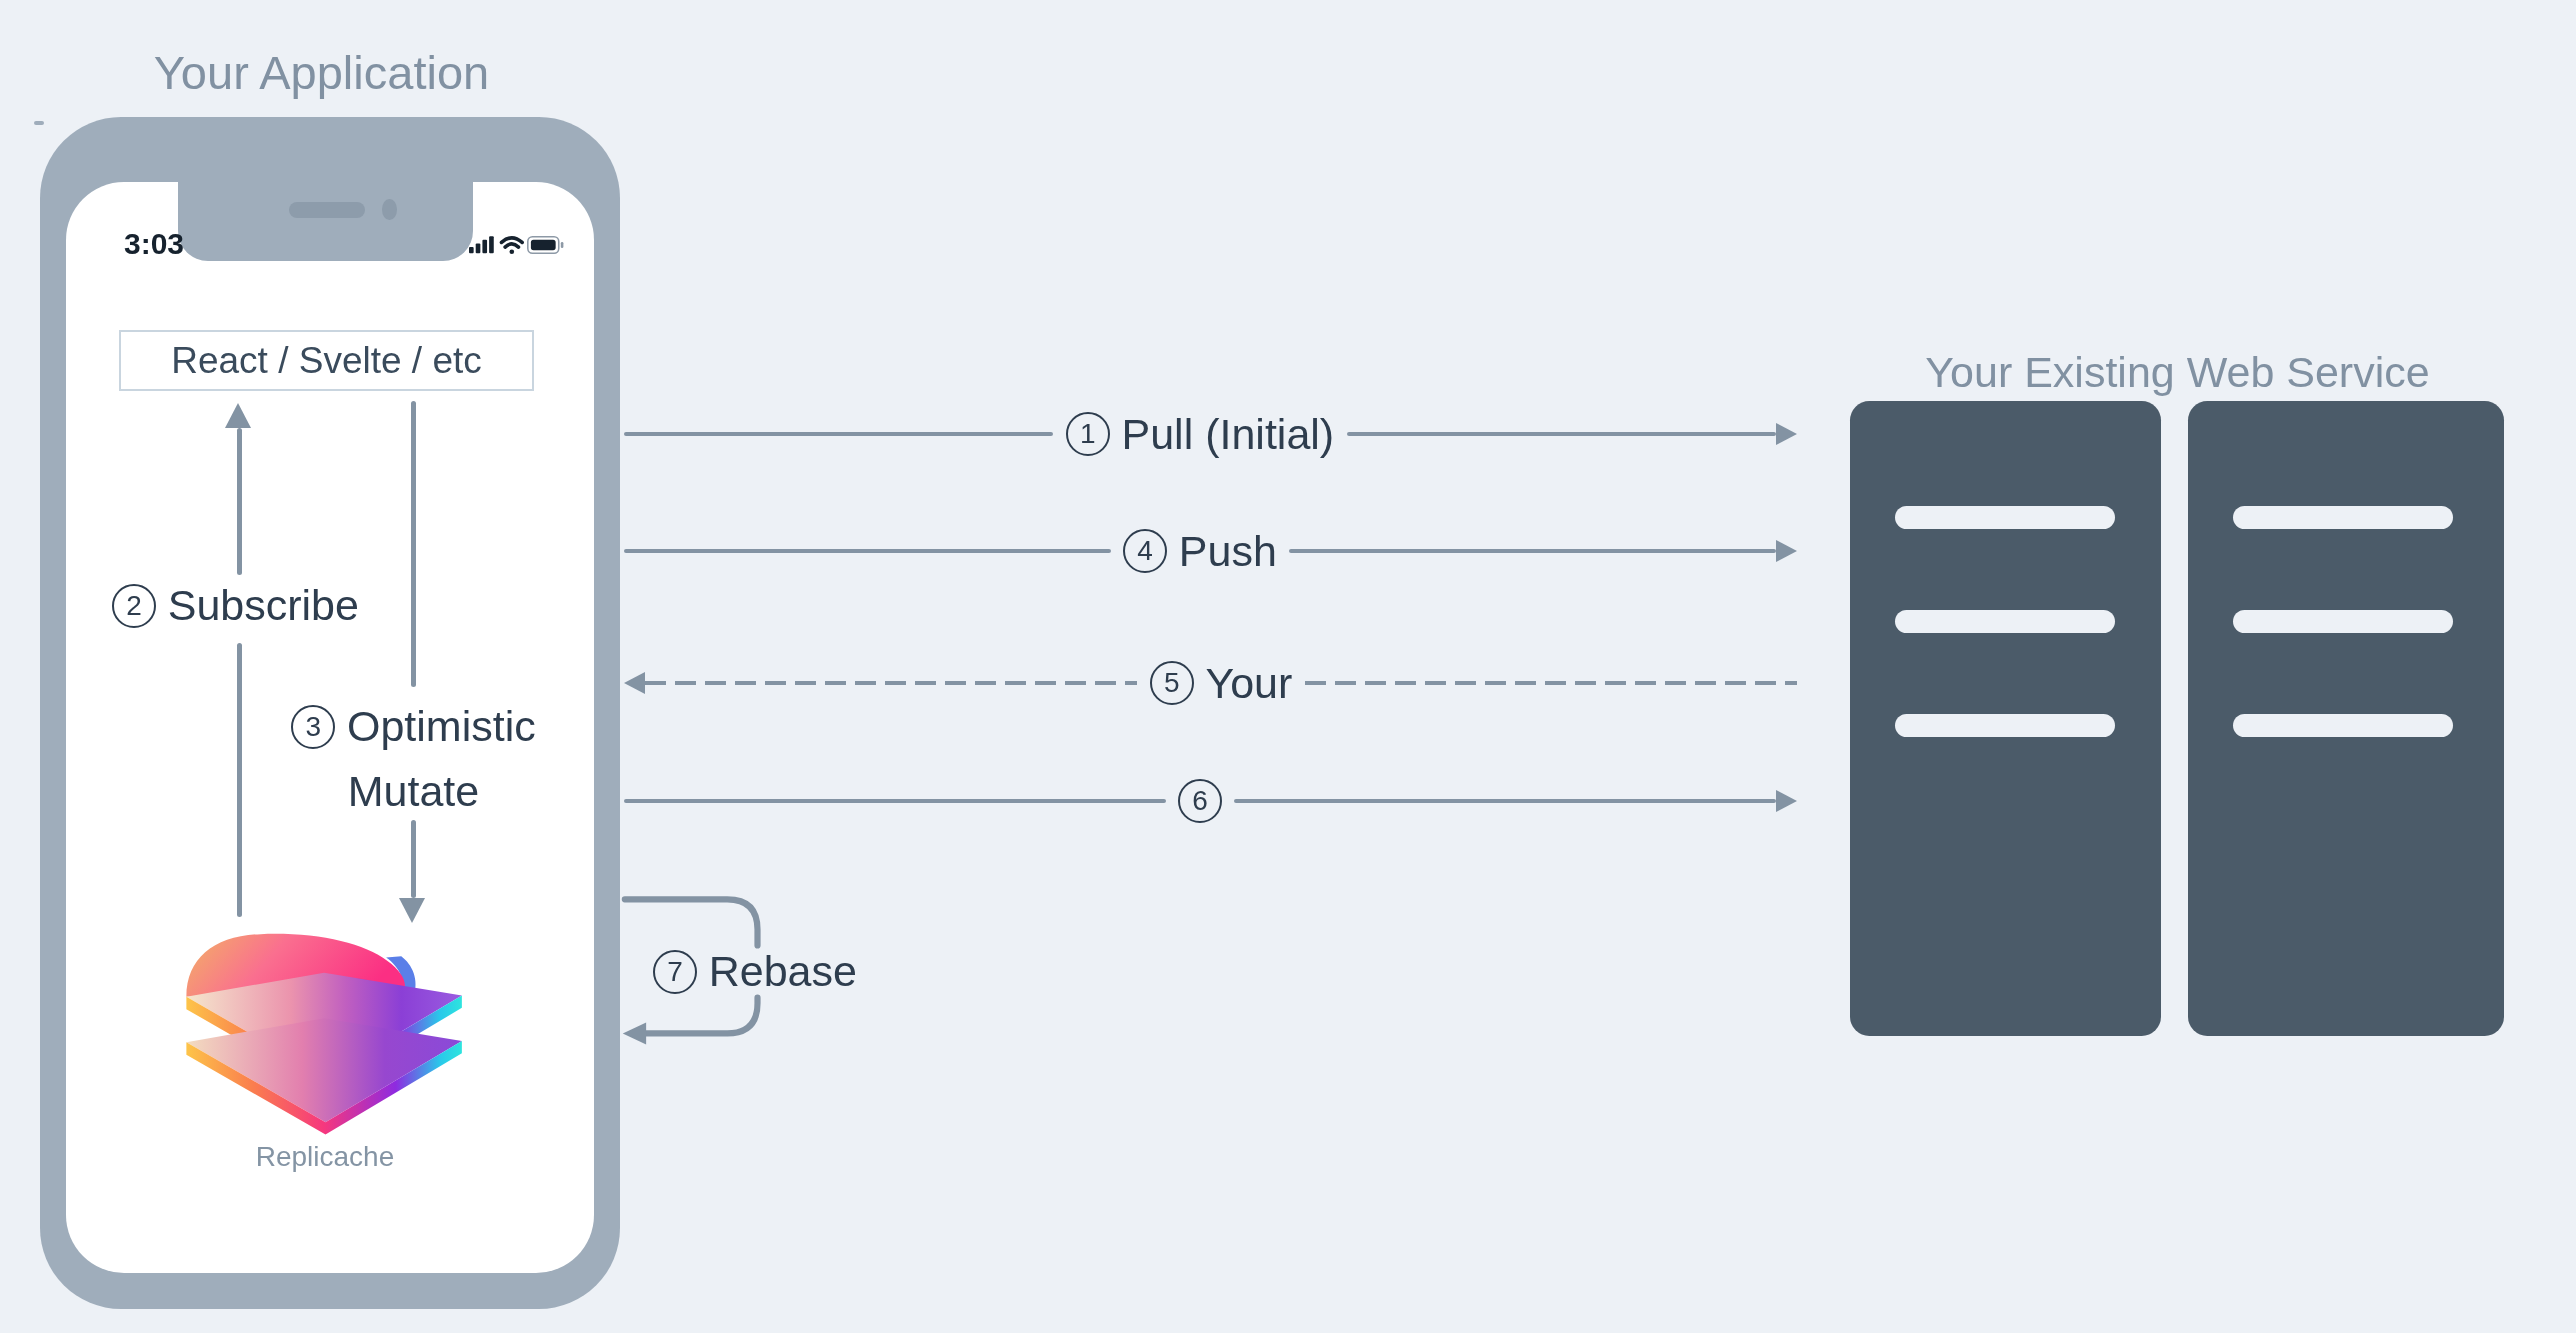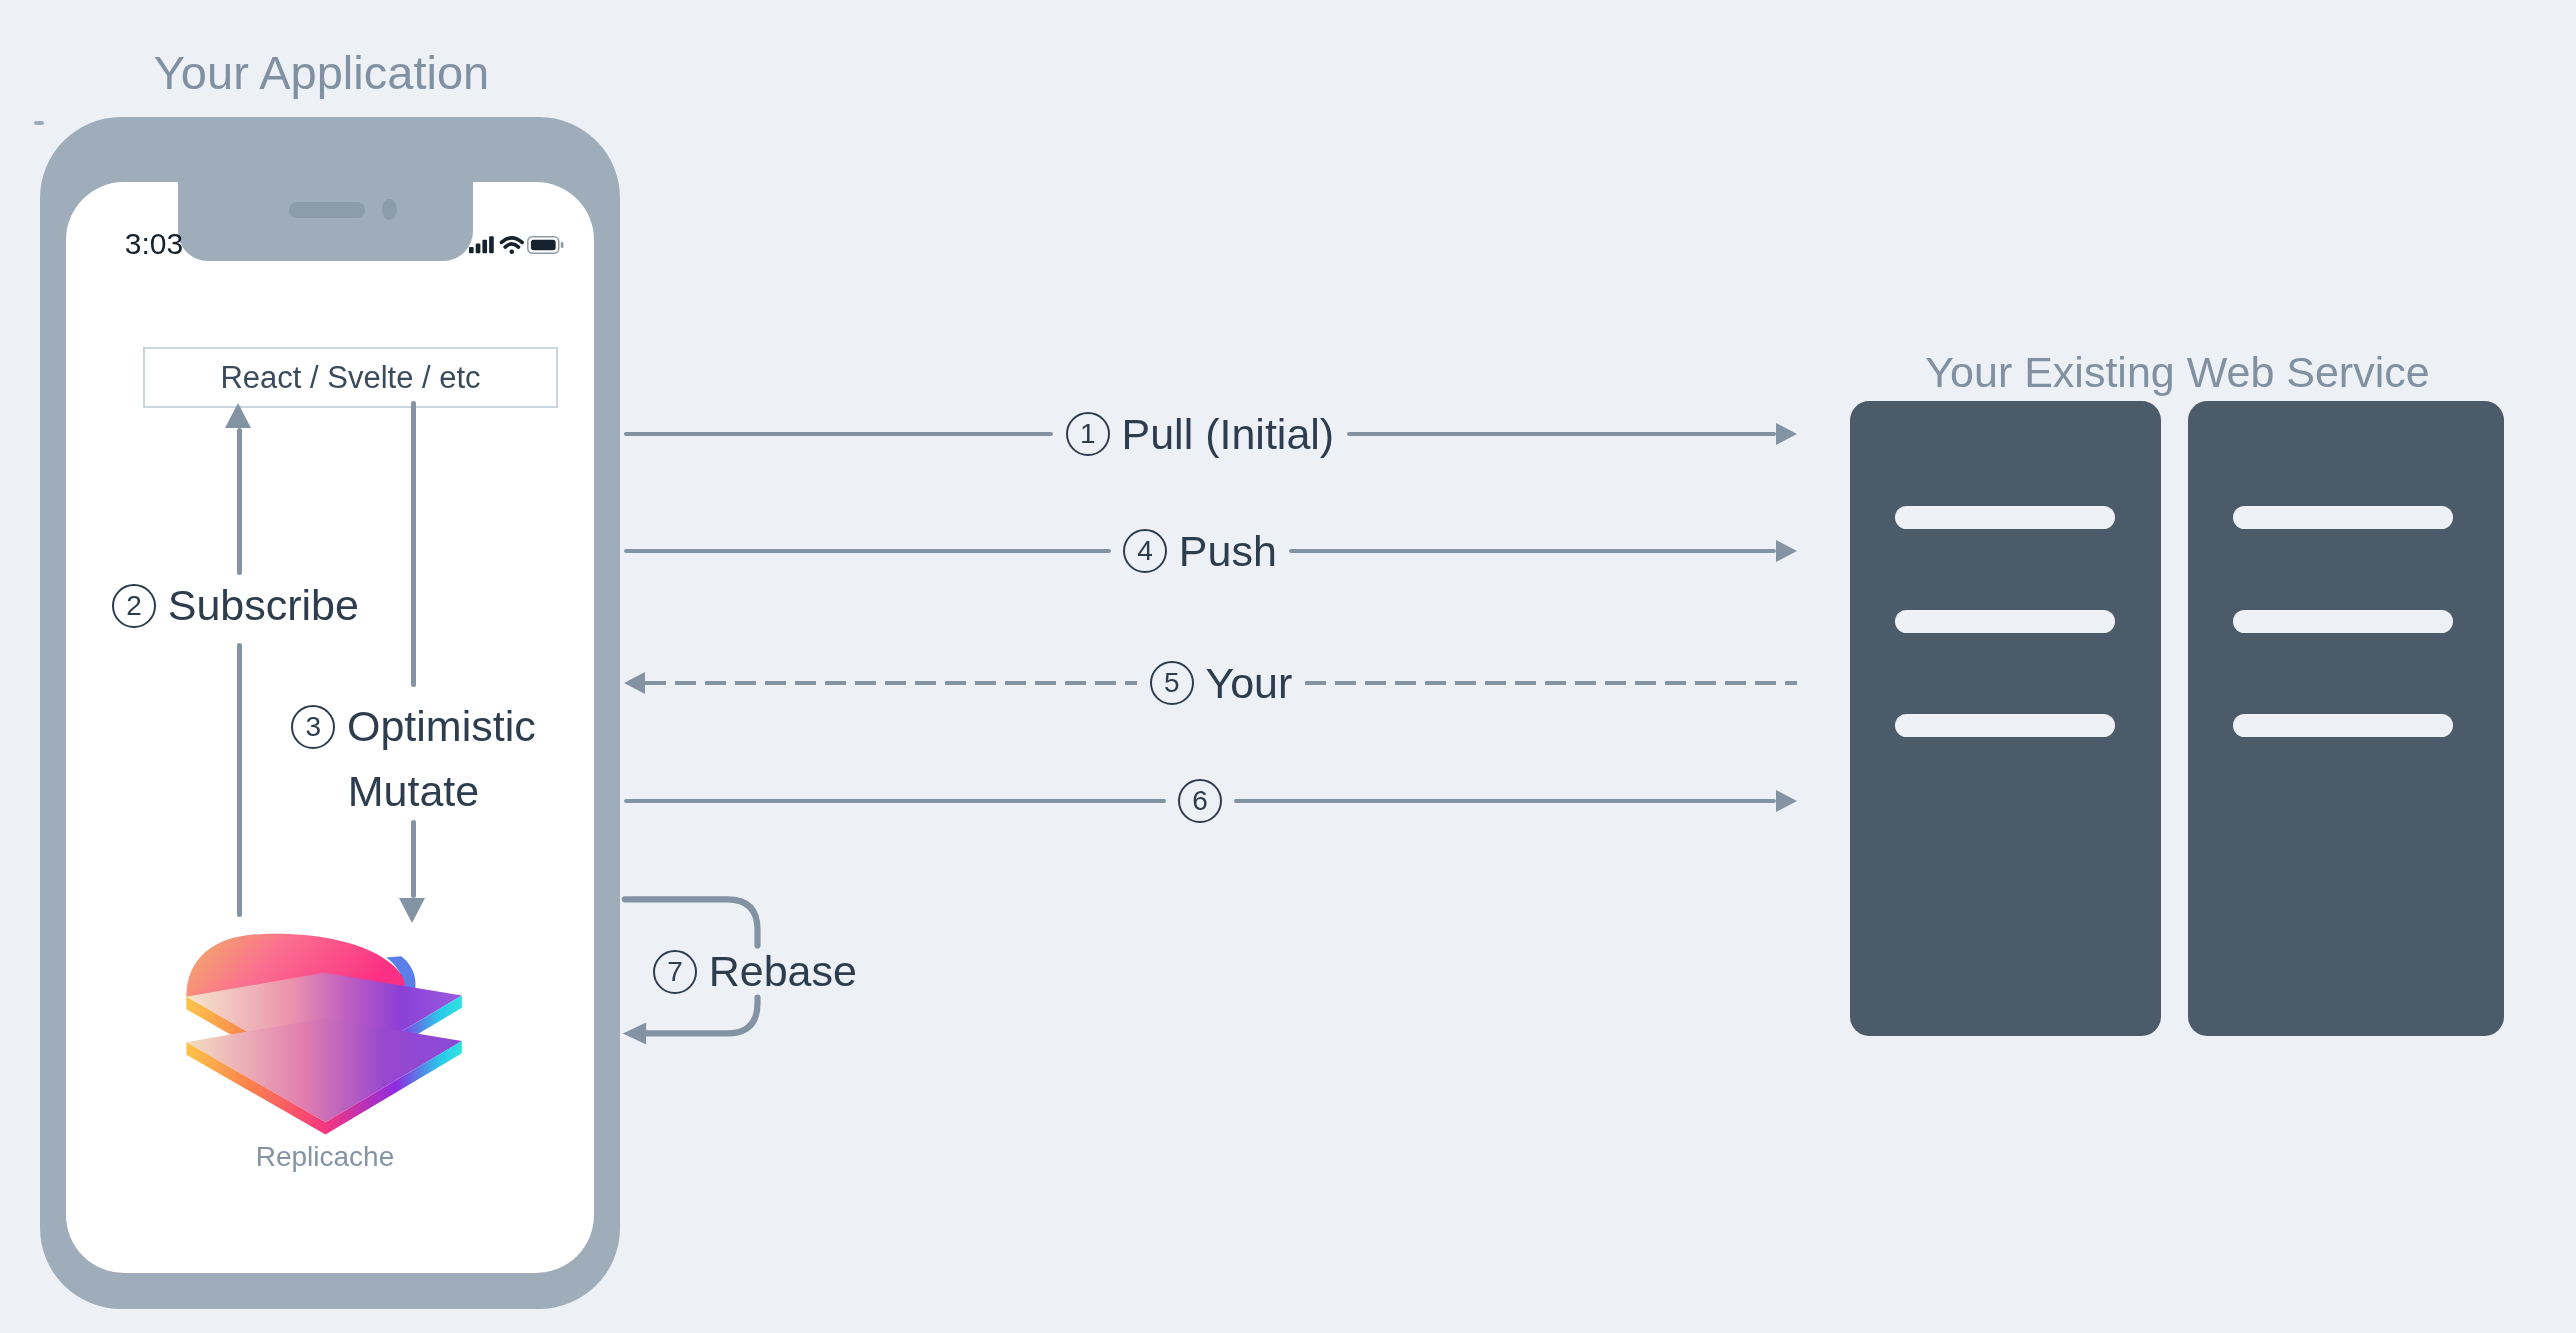--- a/index.html
+++ b/index.html
@@ -18,26 +18,26 @@
   #title-service{left:1902px;top:348px;width:551px;font-size:43px;}
 
   .artifact-dash{position:absolute;left:34px;top:121px;width:10.3px;height:4.1px;border-radius:2.1px;background:var(--frame);}
 
   
   .phone{position:absolute;left:40px;top:117px;width:580px;height:1192px;background:var(--frame);border-radius:81px;}
   .screen{position:absolute;left:26px;top:65px;width:528px;height:1091px;background:var(--screen);border-radius:58px;}
   .notch{position:absolute;left:138px;top:65px;width:295px;height:79px;background:var(--frame);border-radius:0 0 30px 30px;}
   .speaker{position:absolute;left:111px;top:20px;width:76px;height:16px;border-radius:8.3px;background:var(--frame-dark);}
   .camera{position:absolute;left:204px;top:17px;width:14.5px;height:20.7px;border-radius:50%;background:var(--frame-dark);}
-  .status-time{position:absolute;left:69px;top:110px;width:90px;font-size:30px;font-weight:normal;color:var(--status);text-align:center;}
+  .status-time{position:absolute;left:69px;top:110px;width:90px;font-size:30px;font-weight:bold;color:var(--status);text-align:center;}
   .status-icons{position:absolute;left:429px;top:113px;width:98px;height:30px;}
 
-  .framework-box{position:absolute;left:79px;top:230px;width:415px;height:61px;background:var(--screen);
+  .framework-box{position:absolute;left:79px;top:213px;width:415px;height:61px;background:var(--screen);
     border:2.8px solid var(--box-border);display:flex;align-items:center;justify-content:center;
-    font-size:31px;font-weight:500;color:var(--box-text);white-space:nowrap;margin-left:24px;}
+    font-size:37px;font-weight:500;color:var(--box-text);white-space:nowrap;}
 
   
   .vline{position:absolute;width:4.8px;background:var(--line);border-radius:2.8px;}
   #sub-line-1{left:197px;top:311px;height:147px;}
   #sub-line-2{left:197px;top:526px;height:274px;}
   #mut-line-1{left:371px;top:284px;height:286px;}
   #mut-line-2{left:371px;top:703px;height:78px;}
   .head-up{position:absolute;width:0;height:0;border-left:13.8px solid transparent;border-right:13.8px solid transparent;border-bottom:25.5px solid var(--line);}
   #sub-head{left:185px;top:286px;}
   .head-down{position:absolute;width:0;height:0;border-left:13.8px solid transparent;border-right:13.8px solid transparent;border-top:25.5px solid var(--line);}

